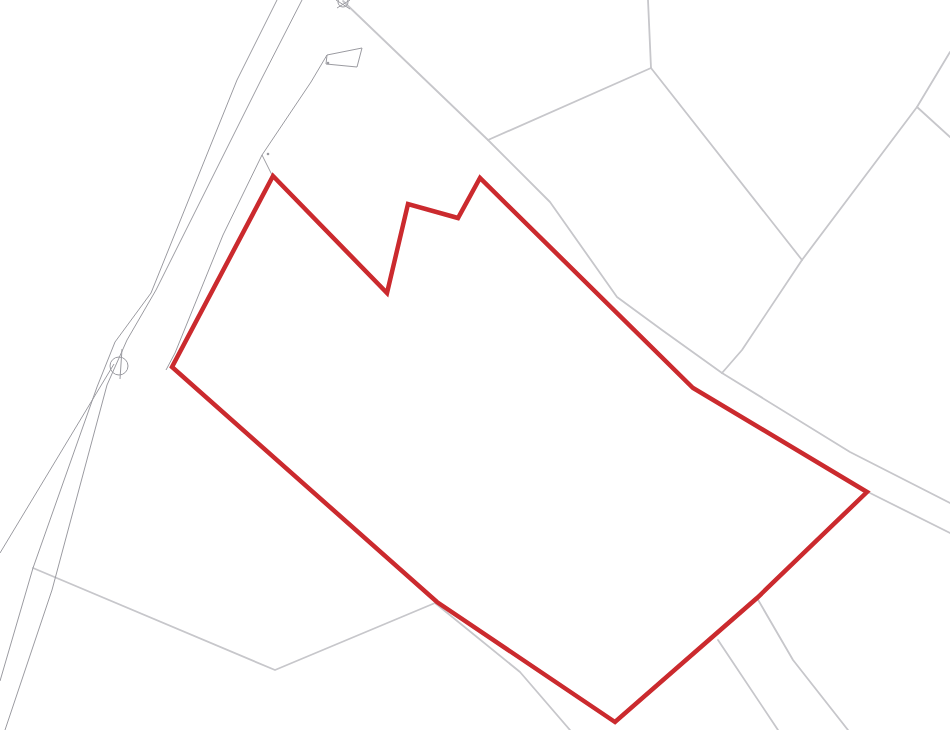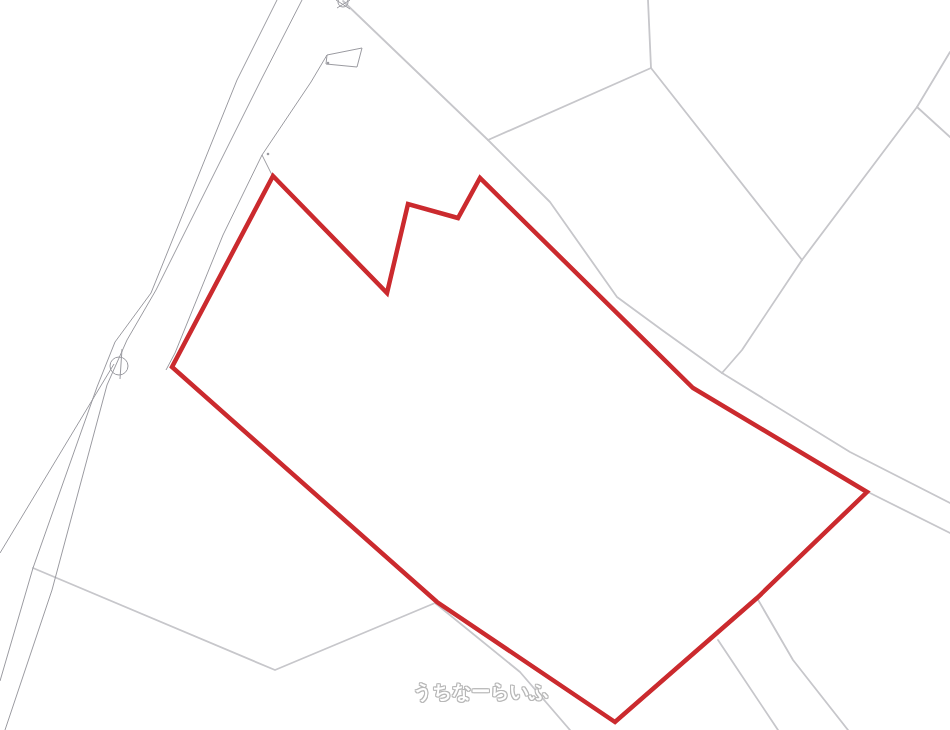--- a/index.html
+++ b/index.html
@@ -79,14 +79,13 @@
       <polyline points="122,349 120,379" class="b-dark" stroke="#9b9ba1"></polyline>
       <polyline points="327,55 362,48 357,67 326,64 327,55" class="b-dark" stroke="#9b9ba1"></polyline>
       <polyline points="336,0 350,9" class="b-dark" stroke="#9b9ba1"></polyline>
       <polyline points="350,0 337,8" class="b-dark" stroke="#9b9ba1"></polyline>
       <circle cx="119" cy="366" r="9" class="sym-circle" stroke="#9b9ba1"></circle>
       <circle cx="343" cy="2" r="5" class="sym-circle" stroke="#9b9ba1"></circle>
       <circle cx="268" cy="154" r="1.3" class="sym-dot" fill="#9b9ba1"></circle>
       <circle cx="328" cy="63" r="1.3" class="sym-dot" fill="#9b9ba1"></circle>
       <polygon points="273,176 387,293 408,204 458,218 480,178 693,388 867,492 757,598 615,722 437,602 172,367" class="parcel" stroke="#cb2a2e" stroke-width="4.5"></polygon>
     </svg>
-  <div class="watermark" style="left: 413px; top: 679px; font-size: 19px; color: rgb(255, 255, 255); text-shadow: rgb(184, 184, 184) -1px -1px 0px, rgb(184, 184, 184) 1px -1px 0px, rgb(184, 184, 184) -1px 1px 0px, rgb(184, 184, 184) 1px 1px 0px, rgb(184, 184, 184) 0px -1px 0px, rgb(184, 184, 184) 0px 1px 0px, rgb(184, 184, 184) -1px 0px 0px, rgb(184, 184, 184) 1px 0px 0px;">うちなーらいふ</div>
 </div>
 
 </body></html>

